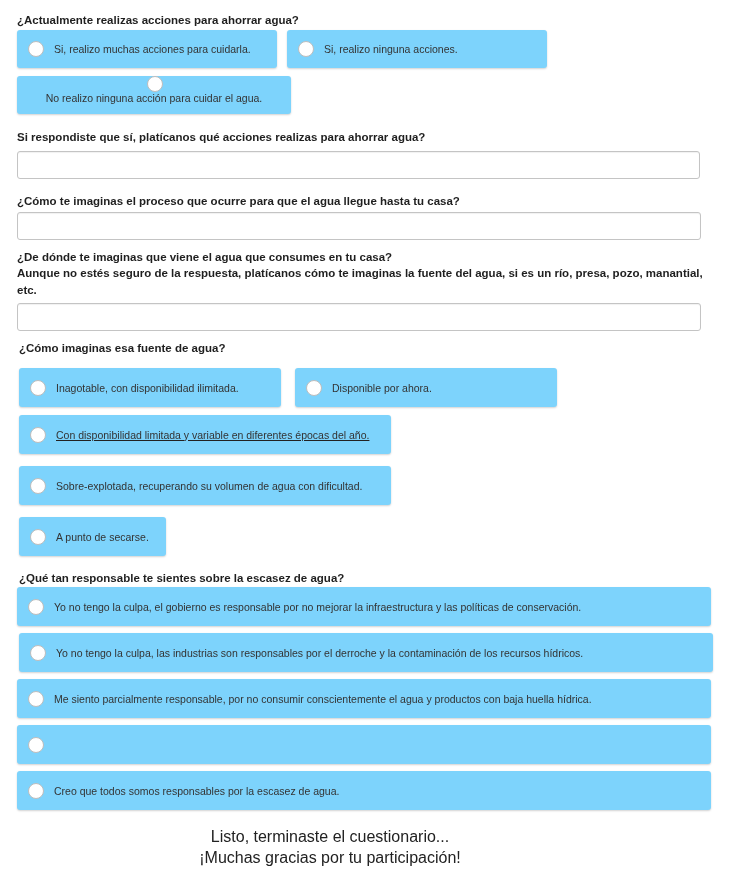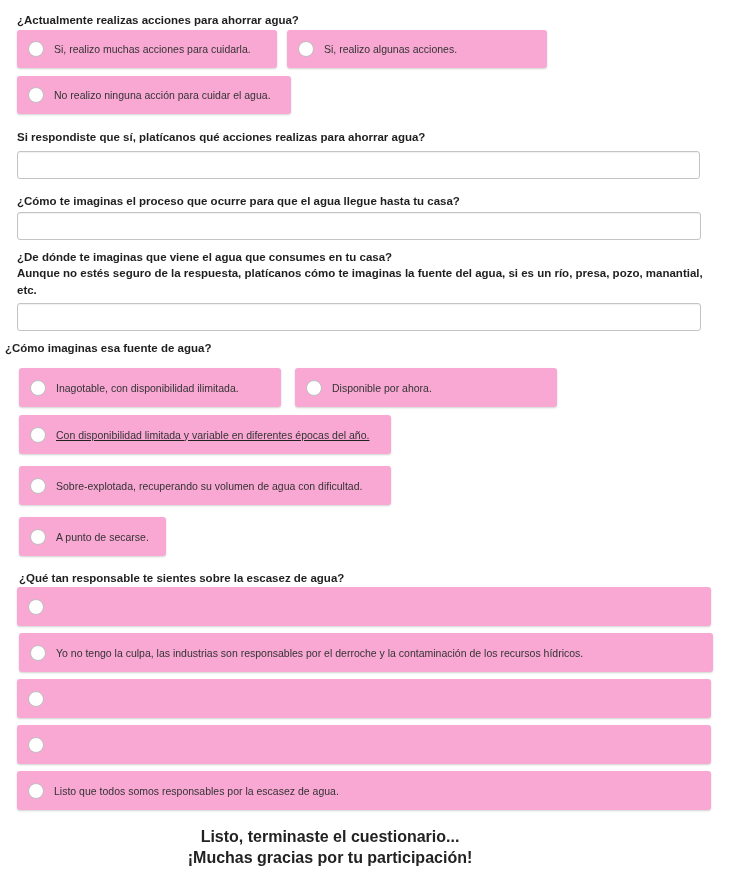--- a/index.html
+++ b/index.html
@@ -1,58 +1,58 @@
 <!DOCTYPE html>
 <html><head>
 <meta charset="utf-8">
 <style>
   html, body { margin:0; padding:0; background:#ffffff; }
   body { width:736px; height:872px; position:relative; overflow:hidden;
          font-family:"Liberation Sans","DejaVu Sans",sans-serif; color:#222; }
   .q { position:absolute; font-size:11.5px; font-weight:bold; color:#1f1f1f; line-height:16px; }
-  .opt { position:absolute; height:38px; background:#f9a8d4; border-radius:3px;
+  .opt { position:absolute; height:38px; background:#7dd3fc; border-radius:3px;
          box-shadow:0 1px 2px rgba(0,0,0,0.18); box-sizing:border-box;
          display:flex; align-items:center; cursor:pointer; }
   .radio { width:16px; height:16px; border-radius:50%; border:1px solid #bdbdbd;
            background:#fff; box-sizing:border-box; margin-left:11px; margin-right:10px; flex:none; }
   .opt-label { font-size:10.5px; color:#333; white-space:nowrap; }
   .txt { position:absolute; height:28px; border:1px solid #c4c4c4; border-radius:3px;
          background:#fff; box-sizing:border-box; box-shadow:inset 0 1px 1px rgba(0,0,0,0.06); }
   .final { position:absolute; left:0; width:660px; text-align:center;
-           font-size:16px; font-weight:bold; color:#222; line-height:21px; }
+           font-size:16px; font-weight:normal; color:#222; line-height:21px; }
 </style>
 </head>
 <body>
 
 <div class="q" style="left:17px;top:12px;">¿Actualmente realizas acciones para ahorrar agua?</div>
 <div class="opt" style="left:17px;top:30px;width:260px;">
   <span class="radio"></span>
   <span class="opt-label">Si, realizo muchas acciones para cuidarla.</span>
 </div>
 <div class="opt" style="left:287px;top:30px;width:260px;">
   <span class="radio"></span>
-  <span class="opt-label">Si, realizo algunas acciones.</span>
+  <span class="opt-label">Si, realizo ninguna acciones.</span>
 </div>
-<div class="opt" style="left:17px;top:76px;width:274px;">
+<div class="opt" style="left:17px;top:76px;width:274px;flex-direction:column;">
   <span class="radio"></span>
   <span class="opt-label">No realizo ninguna acción para cuidar el agua.</span>
 </div>
 
 <div class="q" style="left:17px;top:129px;">Si respondiste que sí, platícanos qué acciones realizas para ahorrar agua?</div>
 <input class="txt" style="left: 17px; top: 151px; width: 683px;" value="">
 
 <div class="q" style="left:17px;top:193px;">¿Cómo te imaginas el proceso que ocurre para que el agua llegue hasta tu casa?</div>
 <input class="txt" style="left: 17px; top: 212px; width: 684px;" value="">
 
 <div class="q" style="left:17px;top:249px;">¿De dónde te imaginas que viene el agua que consumes en tu casa?</div>
 <div class="q" style="left:17px;top:265px;">Aunque no estés seguro de la respuesta, platícanos cómo te imaginas la fuente del agua, si es un río, presa, pozo, manantial,</div>
 <div class="q" style="left:17px;top:282px;">etc.</div>
 <input class="txt" style="left: 17px; top: 303px; width: 684px;" value="">
 
-<div class="q" style="left:5px;top:340px;text-align:center;">¿Cómo imaginas esa fuente de agua?</div>
+<div class="q" style="left:19px;top:340px;text-align:center;">¿Cómo imaginas esa fuente de agua?</div>
 <div class="opt" style="left:19px;top:368px;width:262px;height:39px;">
   <span class="radio"></span>
   <span class="opt-label">Inagotable, con disponibilidad ilimitada.</span>
 </div>
 <div class="opt" style="left:295px;top:368px;width:262px;height:39px;">
   <span class="radio"></span>
   <span class="opt-label">Disponible por ahora.</span>
 </div>
 <div class="opt" style="left:19px;top:415px;width:372px;height:39px;text-decoration:underline;">
   <span class="radio"></span>
@@ -63,30 +63,32 @@
   <span class="opt-label">Sobre-explotada, recuperando su volumen de agua con dificultad.</span>
 </div>
 <div class="opt" style="left:19px;top:517px;width:147px;height:39px;">
   <span class="radio"></span>
   <span class="opt-label">A punto de secarse.</span>
 </div>
 
 <div class="q" style="left:19px;top:570px;">¿Qué tan responsable te sientes sobre la escasez de agua?</div>
 <div class="opt" style="left:17px;top:587px;width:694px;height:39px;">
   <span class="radio"></span>
+  <span class="opt-label">Yo no tengo la culpa, el gobierno es responsable por no mejorar la infraestructura y las políticas de conservación.</span>
 </div>
 <div class="opt" style="left:19px;top:633px;width:694px;height:39px;">
   <span class="radio"></span>
   <span class="opt-label">Yo no tengo la culpa, las industrias son responsables por el derroche y la contaminación de los recursos hídricos.</span>
 </div>
 <div class="opt" style="left:17px;top:679px;width:694px;height:39px;">
   <span class="radio"></span>
+  <span class="opt-label">Me siento parcialmente responsable, por no consumir conscientemente el agua y productos con baja huella hídrica.</span>
 </div>
 <div class="opt" style="left:17px;top:725px;width:694px;height:39px;">
   <span class="radio"></span>
 </div>
 <div class="opt" style="left:17px;top:771px;width:694px;height:39px;">
   <span class="radio"></span>
-  <span class="opt-label">Listo que todos somos responsables por la escasez de agua.</span>
+  <span class="opt-label">Creo que todos somos responsables por la escasez de agua.</span>
 </div>
 
 <div class="final" style="top:826px;">Listo, terminaste el cuestionario...</div>
 <div class="final" style="top:847px;">¡Muchas gracias por tu participación!</div>
 
 </body></html>

